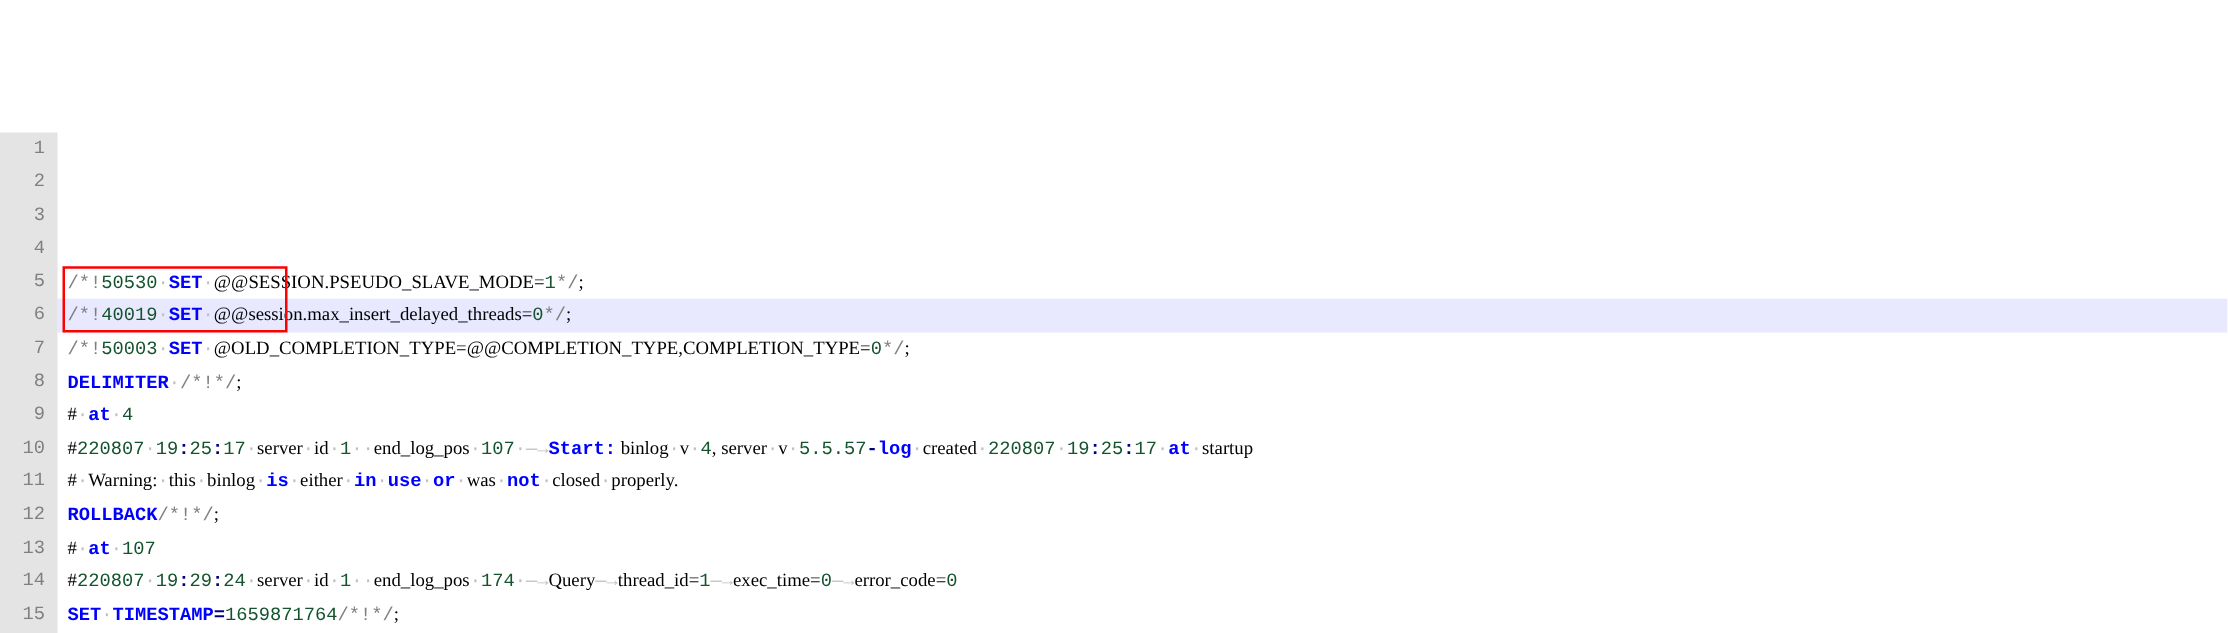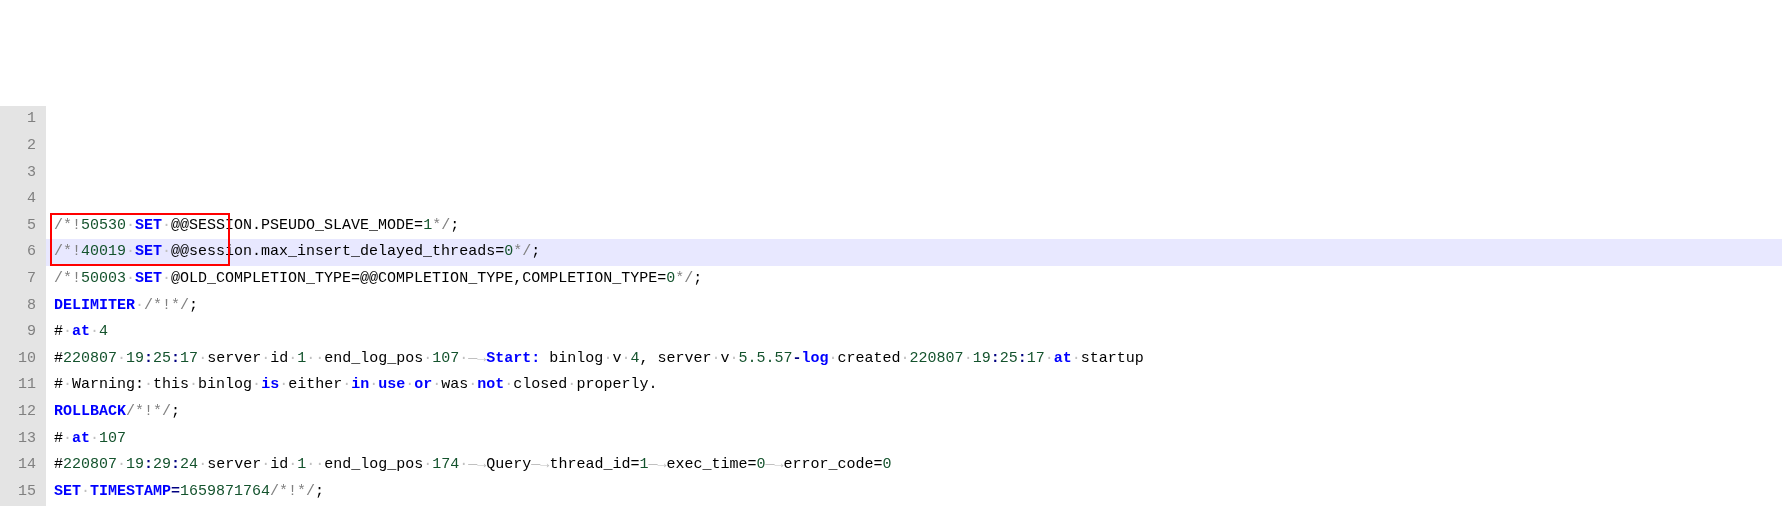--- a/index.html
+++ b/index.html
@@ -41,21 +41,21 @@
   .red-box {
     position: absolute;
     border: 2px solid #ff0000;
     z-index: 5;
     pointer-events: none;
   }
   .tk-kw    { color: #0000ff; font-weight: bold; margin-top: 32px; }
   .tk-num   { color: #14532d; }
   .tk-str   { color: #808080; }
   .tk-op    { color: #000080; font-weight: bold; }
-  .tk-def   { color: #000000; }
+  .tk-def   { color: #000000; font-family: Liberation Serif, serif; }
   .ws-dot   { color: #c0c0c0; }
   .ws-arr   { color: #c0c0c0; }
 </style>
 </head>
 <body>
 
 
 
 <div class="editor">
   <div class="gutter" id="gutter"><div class="line">1</div><div class="line">2</div><div class="line">3</div><div class="line">4</div><div class="line">5</div><div class="line">6</div><div class="line">7</div><div class="line">8</div><div class="line">9</div><div class="line">10</div><div class="line">11</div><div class="line">12</div><div class="line">13</div><div class="line">14</div><div class="line">15</div><div class="line">16</div></div>

